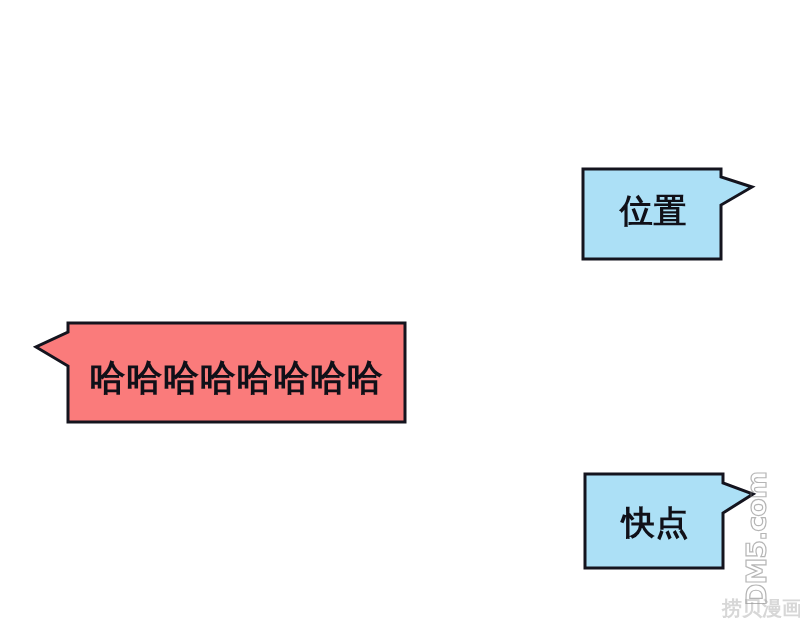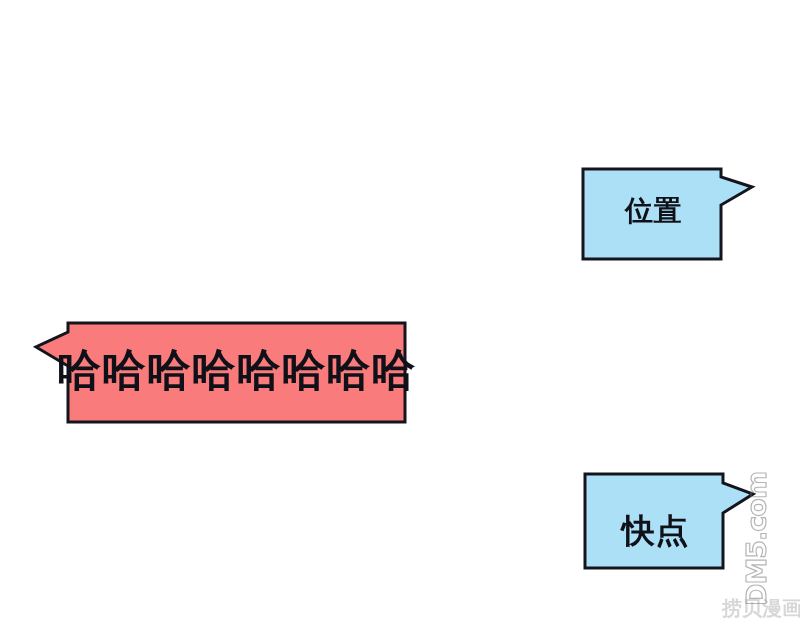--- a/index.html
+++ b/index.html
@@ -44,48 +44,48 @@
     left: 580px;
     top: 163px;
     width: 180px;
     height: 102px;
   }
   #bubble-location .bubble-text {
     left: 3px;
     top: 0px;
     width: 141px;
     height: 96px;
-    font-size: 28px;
+    font-size: 33px;
   }
 
   
   #bubble-laugh {
     left: 31px;
     top: 318px;
     width: 380px;
     height: 112px;
   }
   #bubble-laugh .bubble-text {
     left: 37px;
-    top: 0;
+    top: 8px;
     width: 337px;
     height: 104px;
-    font-size: 44px;
+    font-size: 36px;
   }
 
   
   #bubble-hurry {
     left: 581px;
     top: 469px;
     width: 180px;
     height: 104px;
   }
   #bubble-hurry .bubble-text {
     left: 4px;
-    top: 12px;
+    top: 4px;
     width: 141px;
     height: 100px;
     font-size: 33px;
   }
 
   
   #watermark-dm5 {
     position: absolute;
     left: 735px;
     top: 492px;

